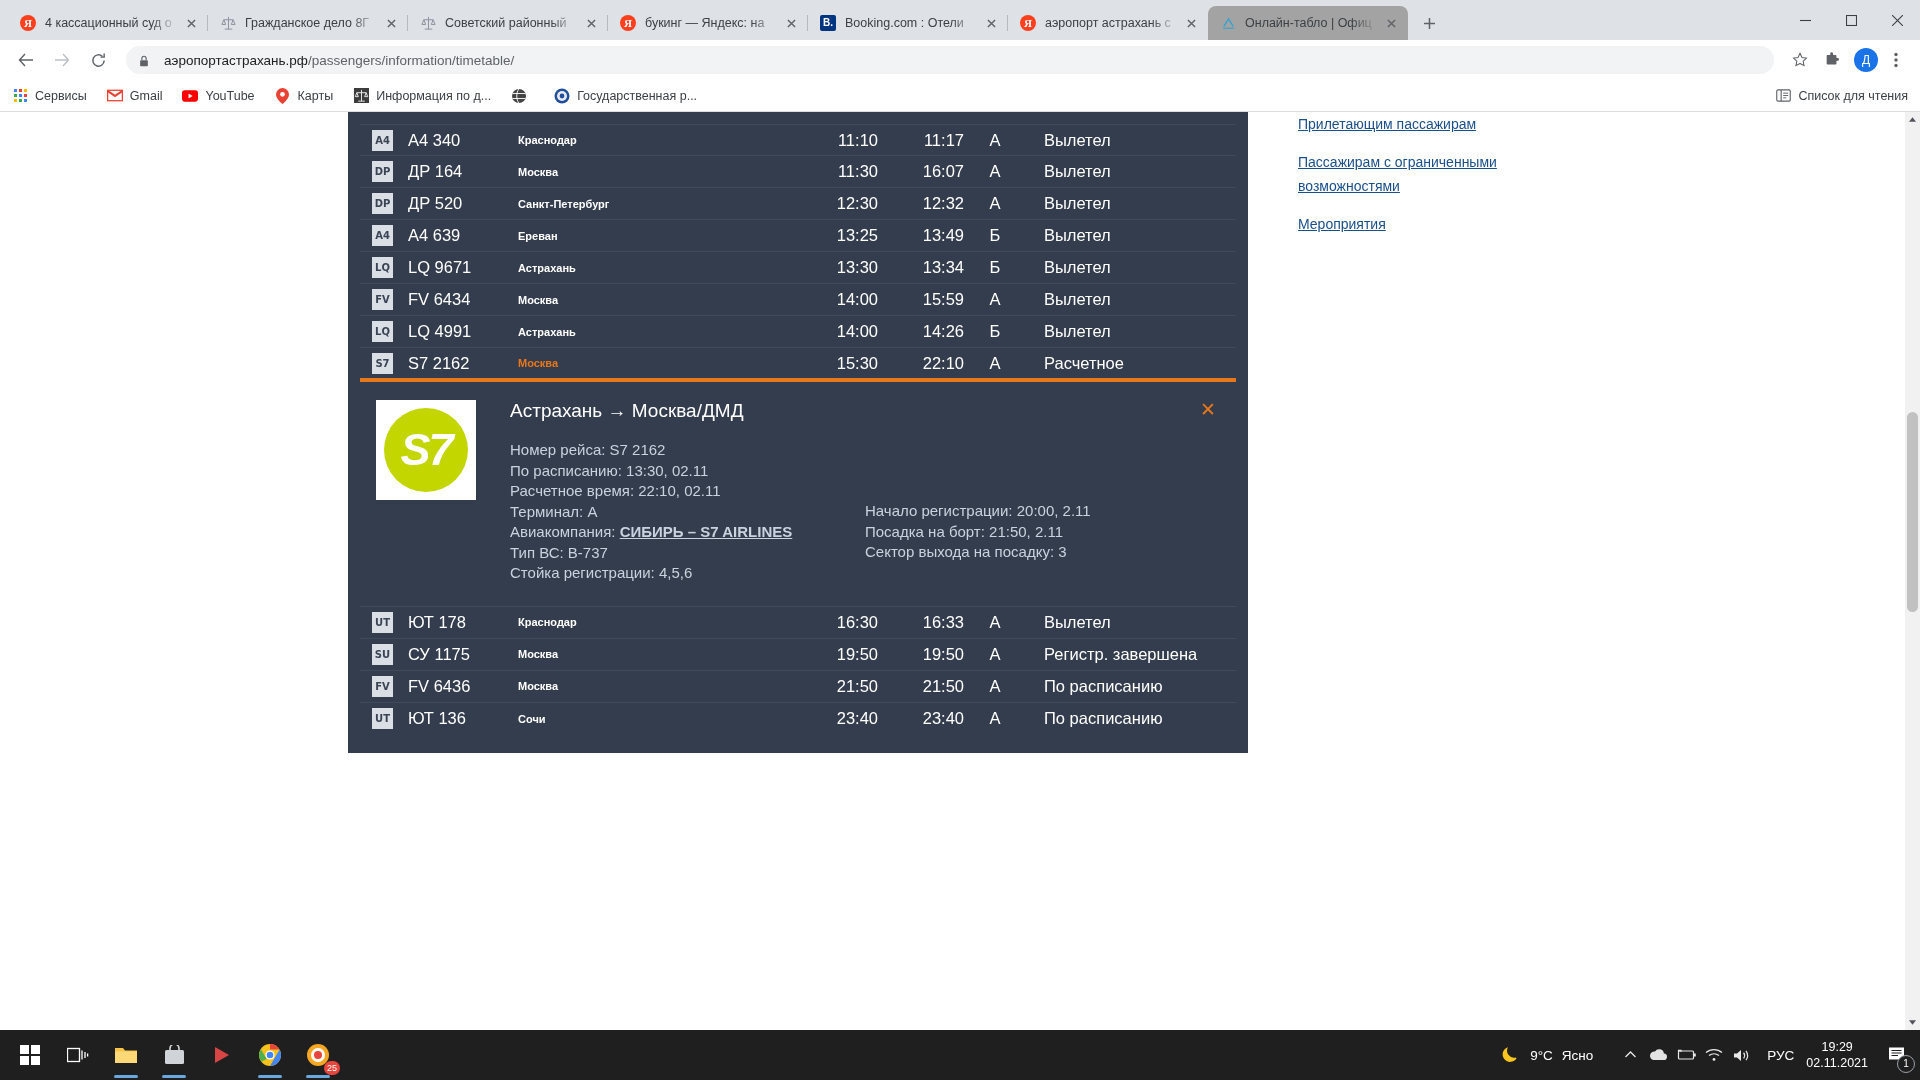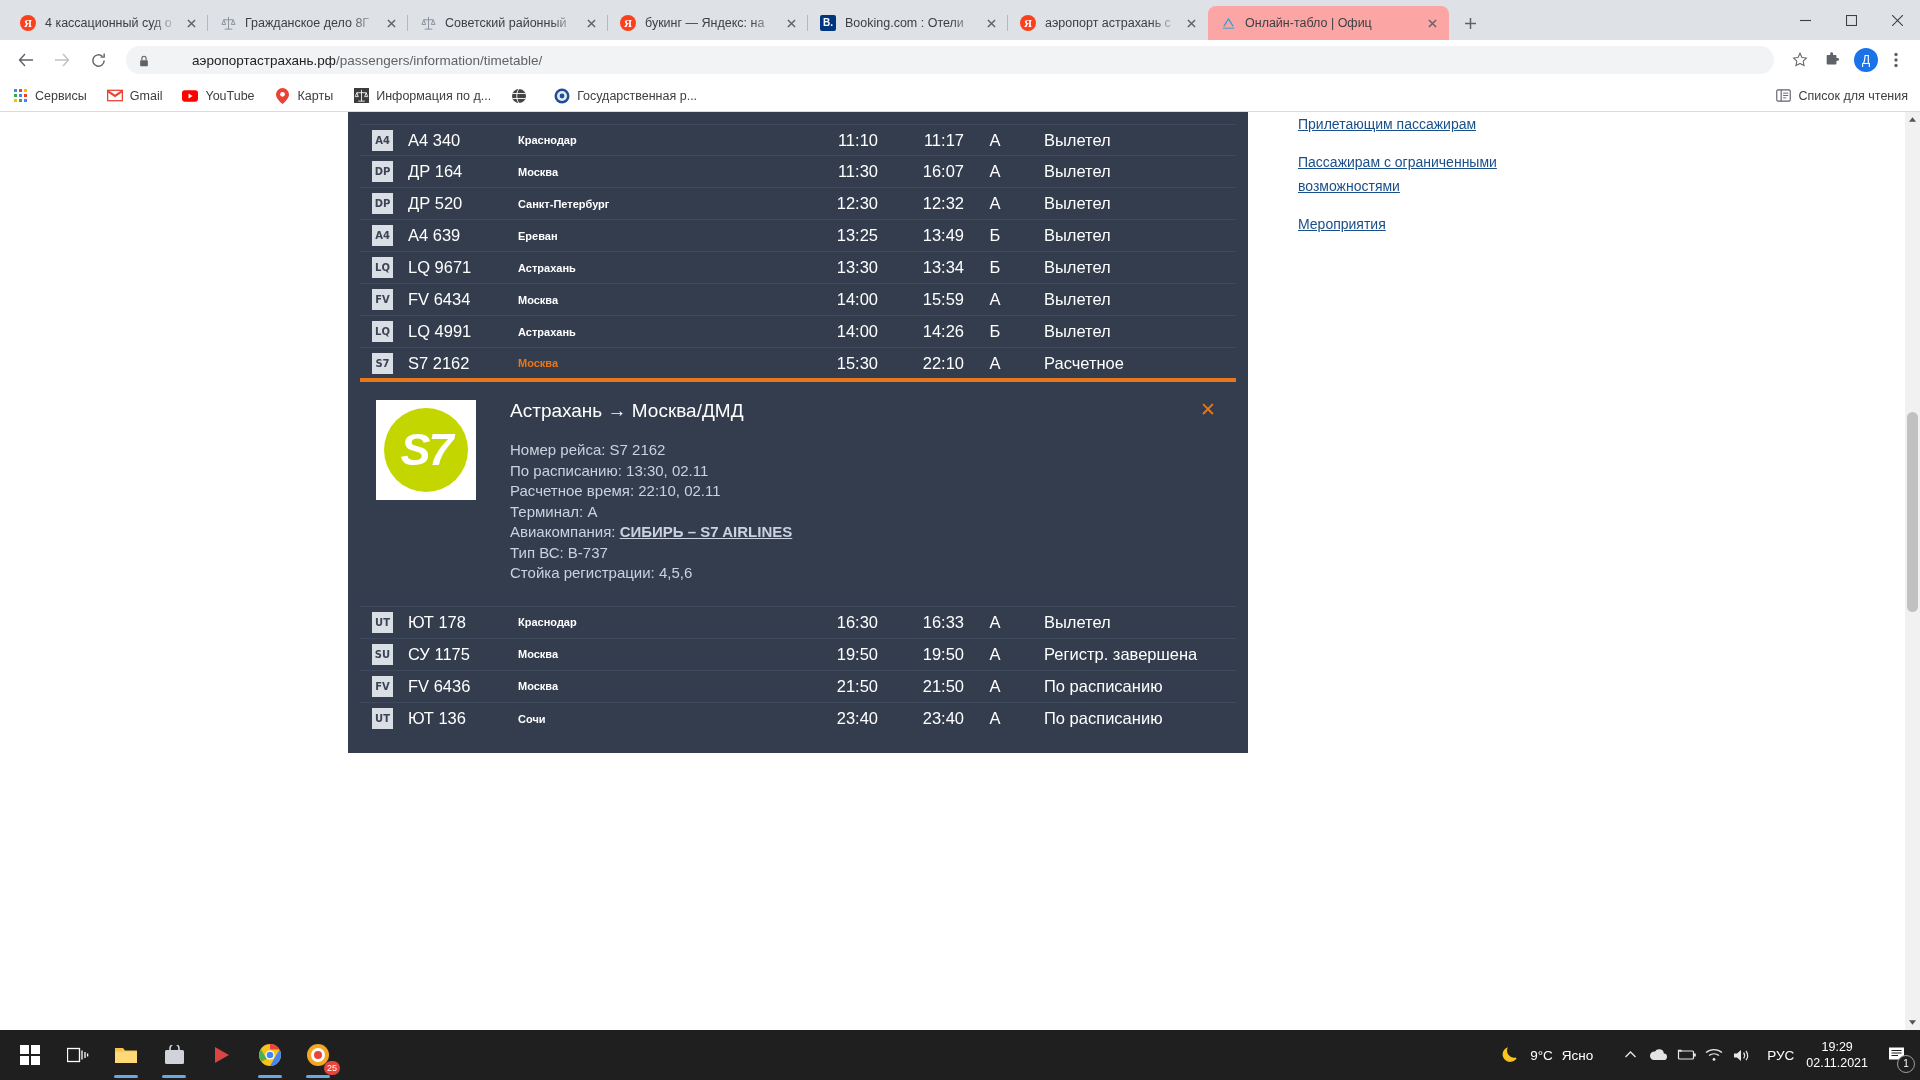--- a/index.html
+++ b/index.html
@@ -21,21 +21,21 @@
     height: 34px; width: 200px; display: flex; align-items: center;
     padding: 0 8px 0 12px; border-radius: 8px 8px 0 0;
     position: relative; flex: 0 0 auto;
   }
   .tab.inactive { background: transparent; }
   .tab.inactive + .tab.inactive::before,
   .tab.sep::before {
     content: ""; position: absolute; left: -1px; top: 9px;
     height: 16px; width: 1px; background: #b5b9bf;
   }
-  .tab.active { background: #fca5a5; width: 241px; }
+  .tab.active { background: #a3a3a3; width: 200px; }
   .tab-fav { width: 16px; height: 16px; flex: 0 0 16px; margin-right: 9px;
              display: flex; align-items: center; justify-content: center; }
   .tab-title {
     flex: 1 1 auto; font-size: 12.5px; color: #3c4043;
     white-space: nowrap; overflow: hidden;
     -webkit-mask-image: linear-gradient(90deg, #000 80%, transparent 100%);
     mask-image: linear-gradient(90deg, #000 80%, transparent 100%);
   }
   .tab-close {
     width: 18px; height: 18px; flex: 0 0 18px; margin-left: 4px;
@@ -65,21 +65,21 @@
   }
   .wc { width: 46px; height: 32px; display: flex; align-items: center; justify-content: center; color: #3c4043; }
 
   
   .toolbar { height: 40px; background: #fff; display: flex; align-items: center; padding: 0 10px; }
   .nav-btn { width: 32px; height: 32px; display: flex; align-items: center; justify-content: center;
              color: #5f6368; margin-right: 4px; border-radius: 50%; }
   .nav-btn.disabled { color: #bdc1c6; }
   .omnibox {
     flex: 1 1 auto; height: 28px; background: #f1f3f4; border-radius: 14px;
-    display: flex; align-items: center; padding: 0 12px; margin: 0 8px; position: relative; gap: 28px;
+    display: flex; align-items: center; padding: 0 12px; margin: 0 8px; position: relative;
   }
   .lock { width: 14px; height: 14px; margin-right: 12px; color: #5f6368; flex: 0 0 14px; }
   .url { font-size: 13.5px; color: #202124; white-space: nowrap; }
   .url .dim { color: #5f6368; }
   .tb-icon { width: 28px; height: 28px; display:flex; align-items:center; justify-content:center;
              color:#5f6368; margin-left: 4px; }
   .avatar { width: 24px; height: 24px; border-radius: 50%; background: #1a73e8; color:#fff;
             font-size: 12px; line-height: 24px; text-align:center; margin-left: 8px; }
 
   
@@ -545,20 +545,25 @@
                   <div class="dline">По расписанию: 13:30, 02.11</div>
                   <div class="dline">Расчетное время: 22:10, 02.11</div>
                   <div class="dline">Терминал: А</div>
                   <div class="dline">
                     <span>Авиакомпания:</span>
                     <a href="#">СИБИРЬ – S7 AIRLINES</a>
                   </div>
                   <div class="dline">Тип ВС: B-737</div>
                   <div class="dline">Стойка регистрации: 4,5,6</div>
                 </div>
+                <div class="detail-col-r">
+                  <div class="dline">Начало регистрации: 20:00, 2.11</div>
+                  <div class="dline">Посадка на борт: 21:50, 2.11</div>
+                  <div class="dline">Сектор выхода на посадку: 3</div>
+                </div>
               </div>
             </div>
             <span class="detail-close">✕</span>
           </div>
 
           <div class="frow">
             <span class="c-ic">
                 <span class="airline-ic">UT</span>
               </span>
             <span class="c-num">ЮТ 178</span>

